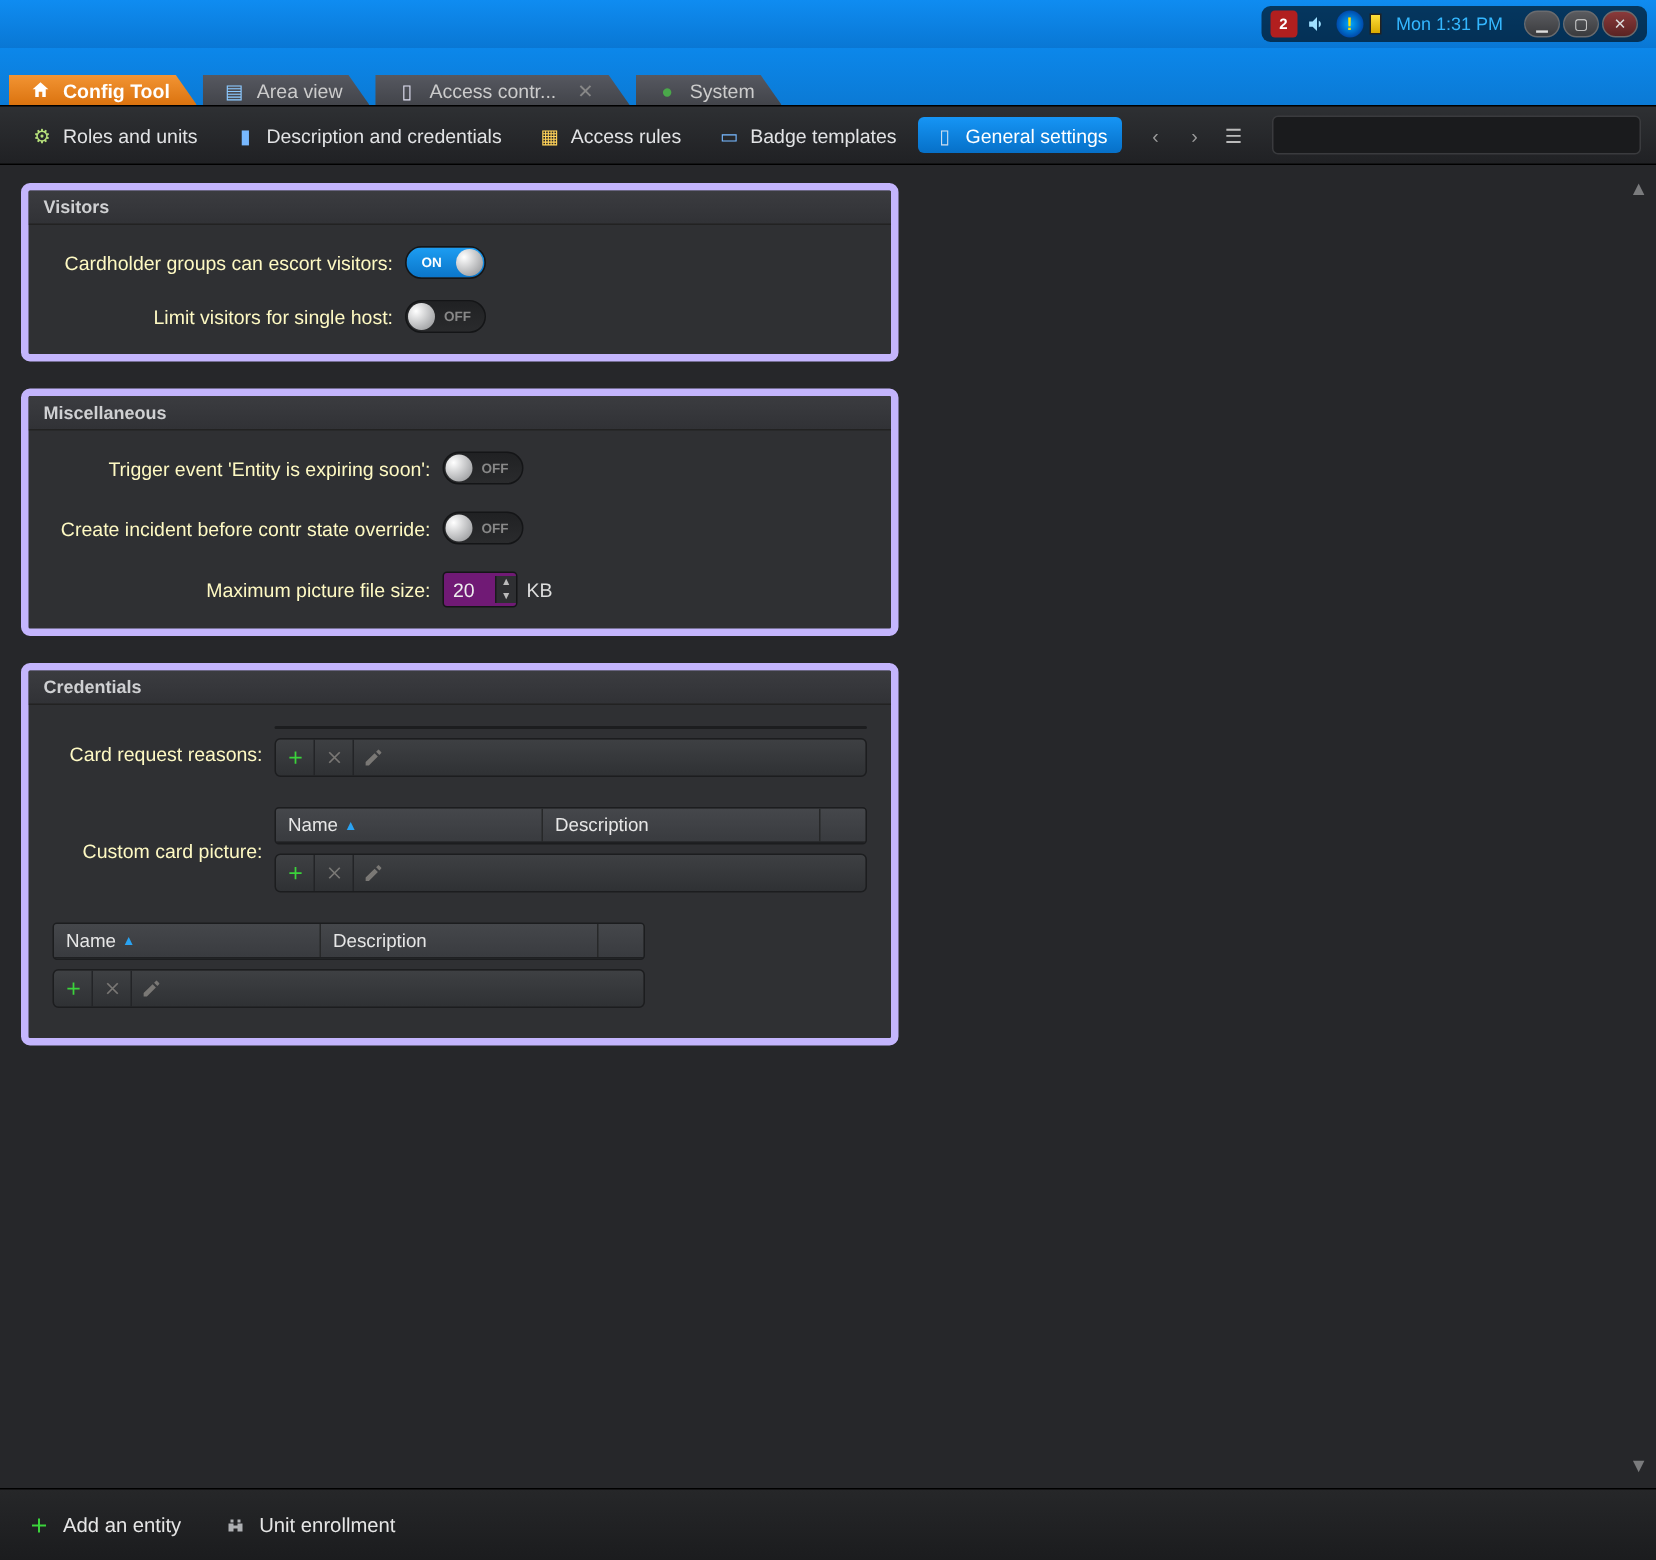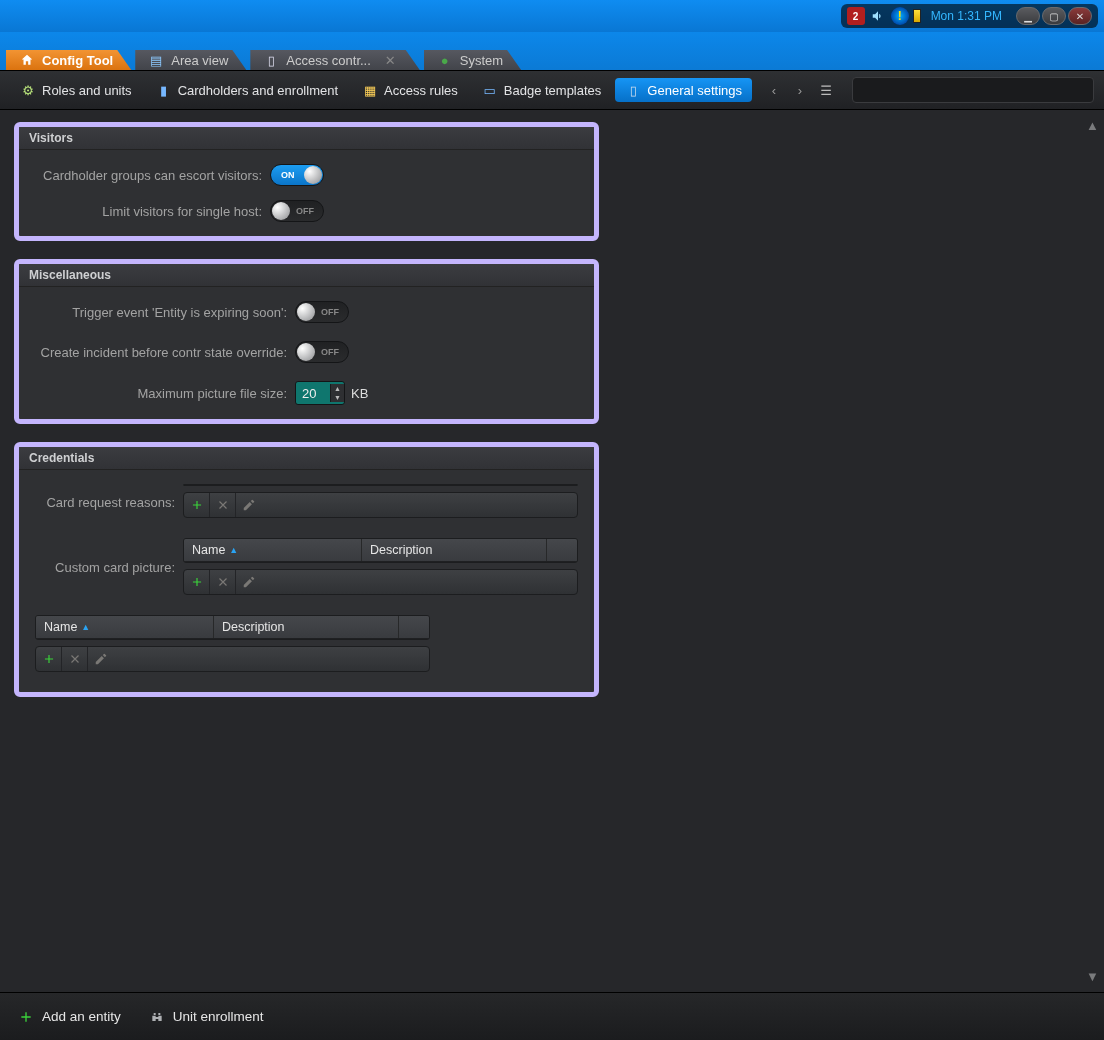--- a/index.html
+++ b/index.html
@@ -110,21 +110,21 @@
     overflow:hidden;
   }
   .panelhdr{
     background:linear-gradient(#3b3c40,#313236);
     padding:4px 10px;font-size:12px;font-weight:600;color:#cfd0d2;
     border-bottom:1px solid #222;
   }
   .panelbody{padding:14px 16px;}
   .row{display:flex;align-items:center;margin-bottom:14px;}
   .row:last-child{margin-bottom:0;}
-  .lbl{width:235px;text-align:right;padding-right:8px;color:#a3a3a3;font-size:13px;}
+  .lbl{width:235px;text-align:right;padding-right:8px;color:#fef9c3;font-size:13px;}
   .lbl.narrow{width:150px;}
   .lbl.wide{width:240px;}
 
   
   .tog{width:54px;height:22px;border-radius:11px;position:relative;cursor:pointer;
     background:linear-gradient(#202123,#2a2b2d);border:1px solid #141517;
     display:flex;align-items:center;padding:0 4px;font-size:9px;font-weight:bold;}
   .tog.on{background:linear-gradient(#1c9df2,#0b75c9);justify-content:flex-start;color:#fff;}
   .tog.off{justify-content:flex-end;color:#888;}
   .tog .knob{width:18px;height:18px;border-radius:50%;
@@ -132,21 +132,21 @@
     position:absolute;top:1px;}
   .tog.on .knob{right:1px;}
   .tog.off .knob{left:1px;}
   .tog.on::before{margin-left:6px;}
   .tog .txt.on-t{margin-left:6px;}
   .tog .txt.off-t{margin-right:5px;}
 
   .spin{
     display:flex;align-items:center;
     height:24px;border:1px solid #141517;border-radius:3px;
-    background:#0f766e;overflow:hidden;
+    background:#701a75;overflow:hidden;
   }
   .spin input{width:34px;background:transparent;border:none;color:#eee;font-size:13px;padding:0 0 0 6px;outline:none;}
   .spin .arrows{width:14px;display:flex;flex-direction:column;font-size:7px;color:#bbb;line-height:9px;background:#2e2f32;border-left:1px solid #1a1b1d;}
   .spin .arrows span{cursor:pointer;text-align:center;}
   .unit{margin-left:6px;color:#ddd;}
 
   .listbox{
     flex:1;height:108px;min-width:390px;
     background:#3b3c40;border:1px solid #1c1d1f;border-radius:3px;
   }
@@ -232,21 +232,21 @@
   </div>
 </div>
 
 <div class="subnav">
   <div class="subbtn">
     <span class="ic" style="color:#b6e07a;">⚙</span>
     <span>Roles and units</span>
   </div>
   <div class="subbtn">
     <span class="ic" style="color:#77b8ff;">▮</span>
-    <span>Cardholders and enrollment</span>
+    <span>Description and credentials</span>
   </div>
   <div class="subbtn">
     <span class="ic" style="color:#ffd258;">▦</span>
     <span>Access rules</span>
   </div>
   <div class="subbtn">
     <span class="ic" style="color:#77b8ff;">▭</span>
     <span>Badge templates</span>
   </div>
   <div class="subbtn active">

